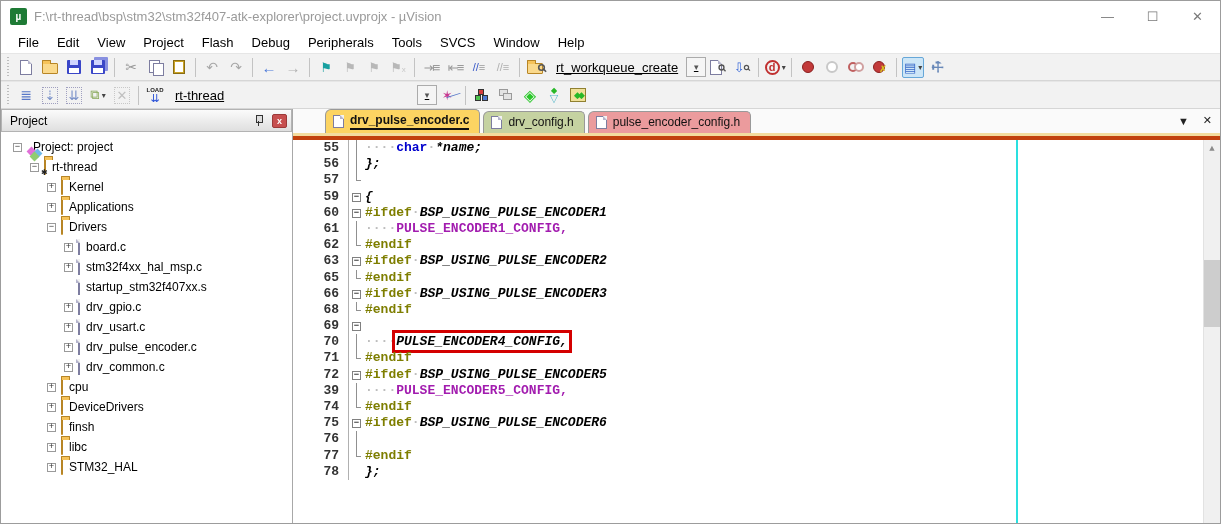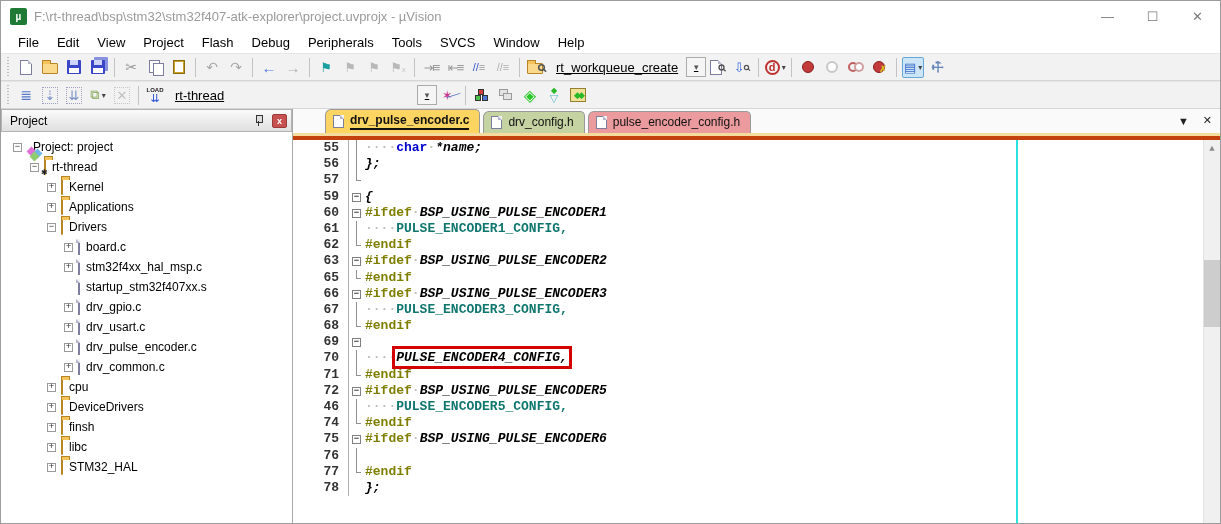--- a/index.html
+++ b/index.html
@@ -128,21 +128,21 @@
   .ln { width:56px; text-align:right; padding-right:9px; color:#333; font-weight:bold; flex:none;
     border-right:1px solid #b0b0b0; }
   .fold { width:16px; flex:none; position:relative; }
   .fm-minus { position:absolute; left:3px; top:4px; width:9px; height:9px; border:1px solid #808080;
     background:#fff; font-size:9px; line-height:6px; text-align:center; color:#333; }
   .fm-line { position:absolute; left:7px; top:0; bottom:0; width:1px; background:#909090; }
   .fm-end { position:absolute; left:7px; top:0; width:5px; height:9px;
     border-left:1px solid #909090; border-bottom:1px solid #909090; }
   .code-text { white-space:pre; }
   .kw { color:#0000cd; } .pp { color:#7e7e00; } .id { color:#000;font-style:italic; }
-  .dim { color:#0f766e; } .ws { color:#bdbdbd; }
+  .dim { color:#a21caf; } .ws { color:#bdbdbd; }
   .hl { outline:3px solid #d40000; outline-offset:1px; }
 </style>
 </head>
 <body>
 
 <div class="window">
 
   <div class="titlebar">
     <div class="app-icon">µ</div>
     <div class="title-text">F:\rt-thread\bsp\stm32\stm32f407-atk-explorer\project.uvprojx - µVision</div>
@@ -602,62 +602,55 @@
             <span class="code-text"><span class="pp">#endif</span></span>
           </div>
           <div class="code-line">
             <span class="ln">66</span>
             <span class="fold">
               <span class="fm-minus">−</span>
             </span>
             <span class="code-text"><span class="pp">#ifdef</span><span class="ws">·</span><span class="id">BSP_USING_PULSE_ENCODER3</span></span>
           </div>
           <div class="code-line">
-            <span class="ln">67</span>
+            <span class="ln">68</span>
+            <span class="fold">
+              <span class="fm-end"></span>
+            </span>
+            <span class="code-text"><span class="pp">#endif</span></span>
+          </div>
+          <div class="code-line">
+            <span class="ln">69</span>
+            <span class="fold">
+              <span class="fm-minus">−</span>
+            </span>
+          </div>
+          <div class="code-line">
+            <span class="ln">70</span>
             <span class="fold">
               <span class="fm-line"></span>
             </span>
-            <span class="code-text"><span class="ws">····</span><span class="dim">PULSE_ENCODER3_CONFIG,</span></span>
-          </div>
-          <div class="code-line">
-            <span class="ln">68</span>
+            <span class="code-text"><span class="ws">···</span><span class="ws">·</span><span class="id hl">PULSE_ENCODER4_CONFIG,</span></span>
+          </div>
+          <div class="code-line">
+            <span class="ln">71</span>
             <span class="fold">
               <span class="fm-end"></span>
             </span>
             <span class="code-text"><span class="pp">#endif</span></span>
           </div>
           <div class="code-line">
-            <span class="ln">69</span>
+            <span class="ln">72</span>
             <span class="fold">
               <span class="fm-minus">−</span>
             </span>
-          </div>
-          <div class="code-line">
-            <span class="ln">70</span>
-            <span class="fold">
-              <span class="fm-line"></span>
-            </span>
-            <span class="code-text"><span class="ws">···</span><span class="ws">·</span><span class="id hl">PULSE_ENCODER4_CONFIG,</span></span>
-          </div>
-          <div class="code-line">
-            <span class="ln">71</span>
-            <span class="fold">
-              <span class="fm-end"></span>
-            </span>
-            <span class="code-text"><span class="pp">#endif</span></span>
-          </div>
-          <div class="code-line">
-            <span class="ln">72</span>
-            <span class="fold">
-              <span class="fm-minus">−</span>
-            </span>
             <span class="code-text"><span class="pp">#ifdef</span><span class="ws">·</span><span class="id">BSP_USING_PULSE_ENCODER5</span></span>
           </div>
           <div class="code-line">
-            <span class="ln">46</span>
+            <span class="ln">39</span>
             <span class="fold">
               <span class="fm-line"></span>
             </span>
             <span class="code-text"><span class="ws">····</span><span class="dim">PULSE_ENCODER5_CONFIG,</span></span>
           </div>
           <div class="code-line">
             <span class="ln">74</span>
             <span class="fold">
               <span class="fm-end"></span>
             </span>

